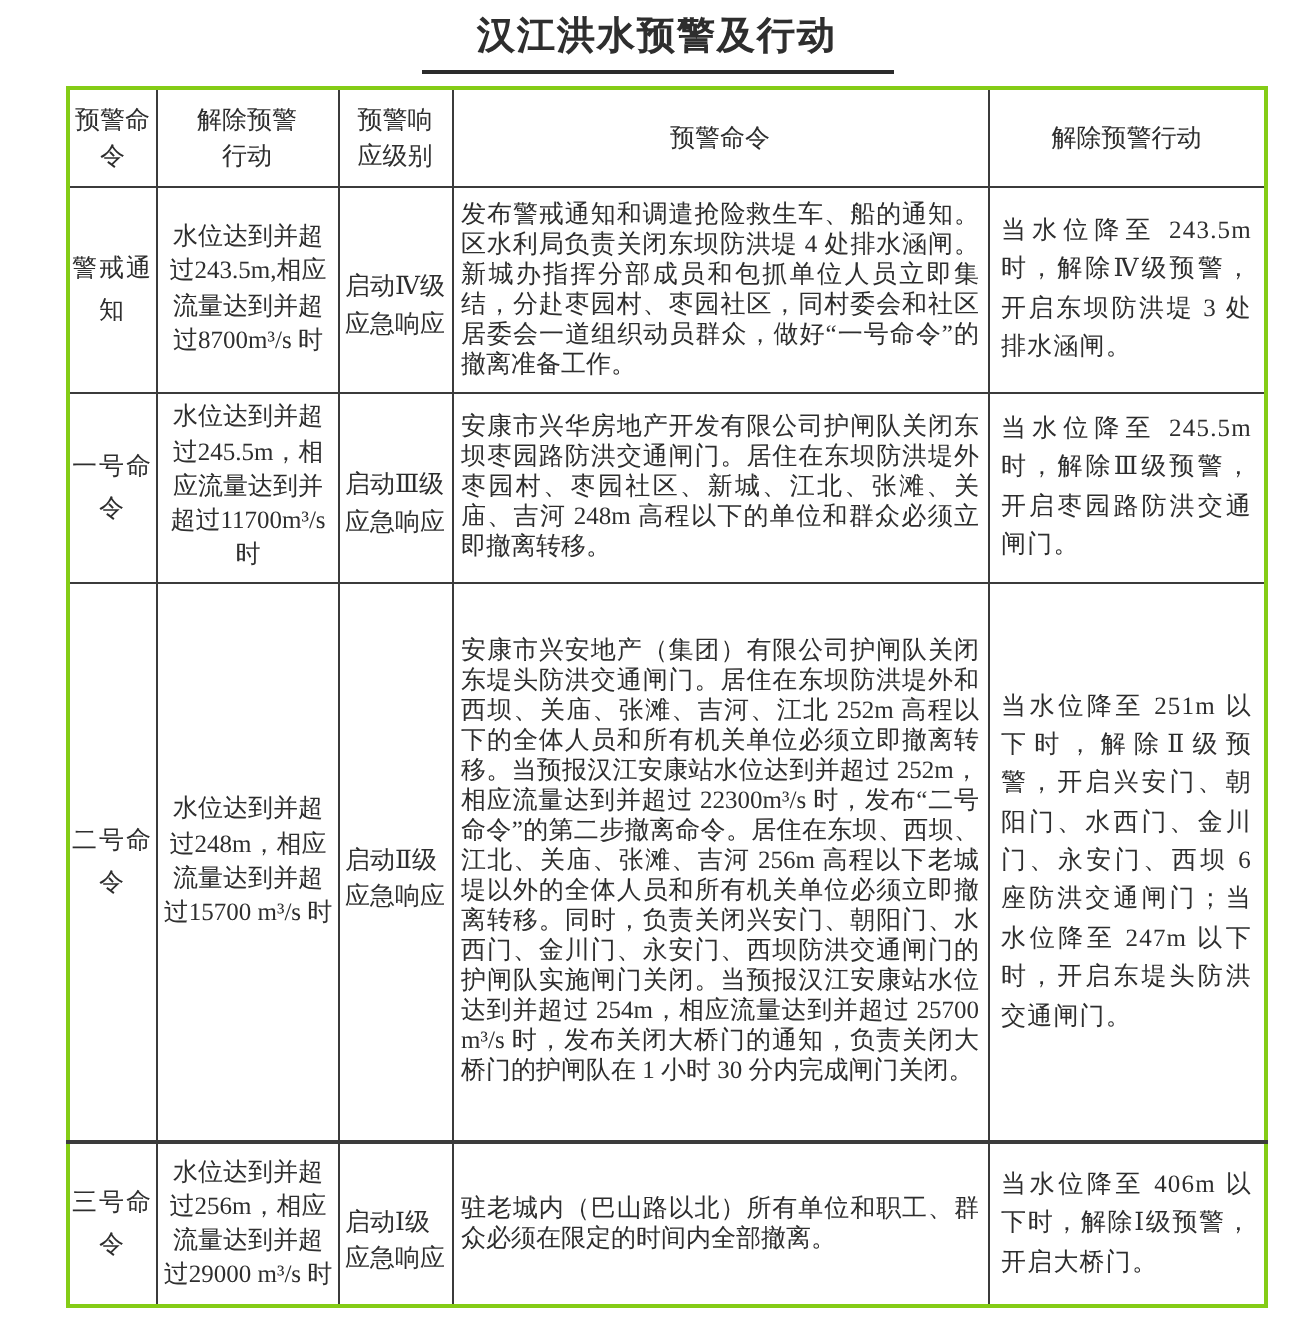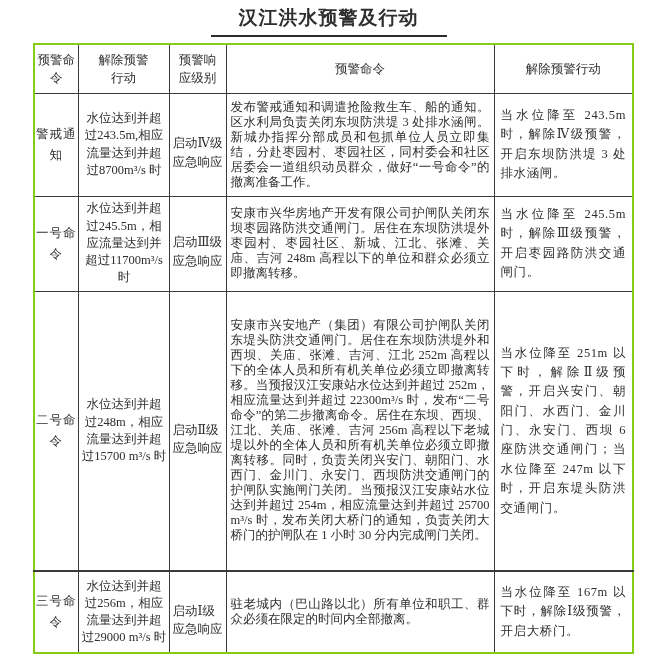--- a/index.html
+++ b/index.html
@@ -119,21 +119,21 @@
         <th><span class="hspan">预警命令</span></th>
         <th><span class="hspan">解除预警行动</span></th>
       </tr>
     </thead>
 
     <tbody>
       <tr class="r0">
         <td class="cmd">警戒通知</td>
         <td class="basis">水位达到并超过243.5m,相应流量达到并超过8700m³/s 时</td>
         <td class="level">启动Ⅳ级应急响应</td>
-        <td class="action">发布警戒通知和调遣抢险救生车、船的通知。区水利局负责关闭东坝防洪堤 3 处排水涵闸。新城办指挥分部成员和包抓单位人员立即集结，分赴枣园村、枣园社区，同村委会和社区居委会一道组织动员群众，做好“一号命令”的撤离准备工作。</td>
+        <td class="action">发布警戒通知和调遣抢险救生车、船的通知。区水利局负责关闭东坝防洪堤 4 处排水涵闸。新城办指挥分部成员和包抓单位人员立即集结，分赴枣园村、枣园社区，同村委会和社区居委会一道组织动员群众，做好“一号命令”的撤离准备工作。</td>
         <td class="lift">当水位降至 243.5m 时，解除Ⅳ级预警，开启东坝防洪堤 3 处排水涵闸。</td>
       </tr>
 
       <tr class="r1">
         <td class="cmd">一号命令</td>
         <td class="basis">水位达到并超过245.5m，相应流量达到并超过11700m³/s 时</td>
         <td class="level">启动Ⅲ级应急响应</td>
         <td class="action">安康市兴华房地产开发有限公司护闸队关闭东坝枣园路防洪交通闸门。居住在东坝防洪堤外枣园村、枣园社区、新城、江北、张滩、关庙、吉河 248m 高程以下的单位和群众必须立即撤离转移。</td>
         <td class="lift">当水位降至 245.5m 时，解除Ⅲ级预警，开启枣园路防洪交通闸门。</td>
       </tr>
@@ -144,18 +144,18 @@
         <td class="level">启动Ⅱ级应急响应</td>
         <td class="action">安康市兴安地产（集团）有限公司护闸队关闭东堤头防洪交通闸门。居住在东坝防洪堤外和西坝、关庙、张滩、吉河、江北 252m 高程以下的全体人员和所有机关单位必须立即撤离转移。当预报汉江安康站水位达到并超过 252m，相应流量达到并超过 22300m³/s 时，发布“二号命令”的第二步撤离命令。居住在东坝、西坝、江北、关庙、张滩、吉河 256m 高程以下老城堤以外的全体人员和所有机关单位必须立即撤离转移。同时，负责关闭兴安门、朝阳门、水西门、金川门、永安门、西坝防洪交通闸门的护闸队实施闸门关闭。当预报汉江安康站水位达到并超过 254m，相应流量达到并超过 25700 m³/s 时，发布关闭大桥门的通知，负责关闭大桥门的护闸队在 1 小时 30 分内完成闸门关闭。</td>
         <td class="lift">当水位降至 251m 以下时，解除Ⅱ级预警，开启兴安门、朝阳门、水西门、金川门、永安门、西坝 6 座防洪交通闸门；当水位降至 247m 以下时，开启东堤头防洪交通闸门。</td>
       </tr>
 
       <tr class="r3">
         <td class="cmd">三号命令</td>
         <td class="basis">水位达到并超过256m，相应流量达到并超过29000 m³/s 时</td>
         <td class="level">启动Ⅰ级应急响应</td>
         <td class="action">驻老城内（巴山路以北）所有单位和职工、群众必须在限定的时间内全部撤离。</td>
-        <td class="lift">当水位降至 167m 以下时，解除Ⅰ级预警，开启大桥门。</td>
+        <td class="lift">当水位降至 406m 以下时，解除Ⅰ级预警，开启大桥门。</td>
       </tr>
     </tbody>
   </table>
 
 </div>
 
 </body></html>

